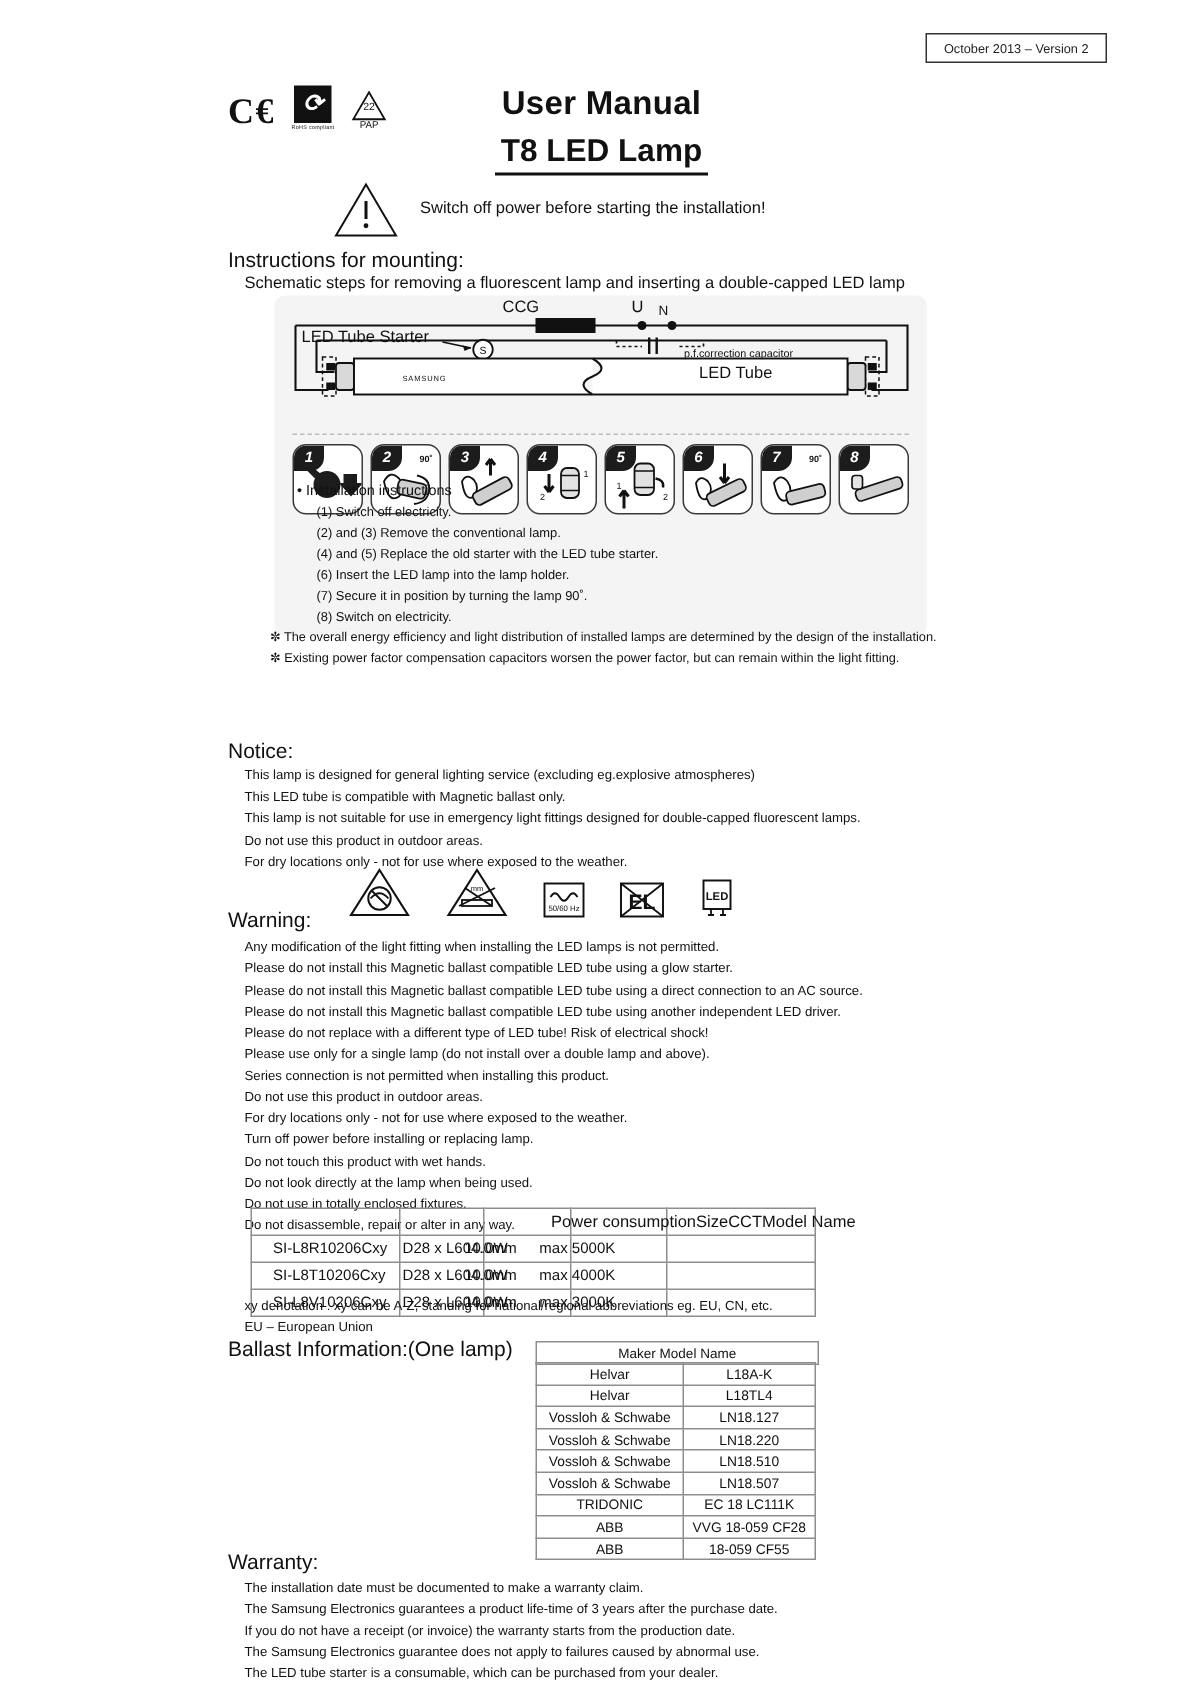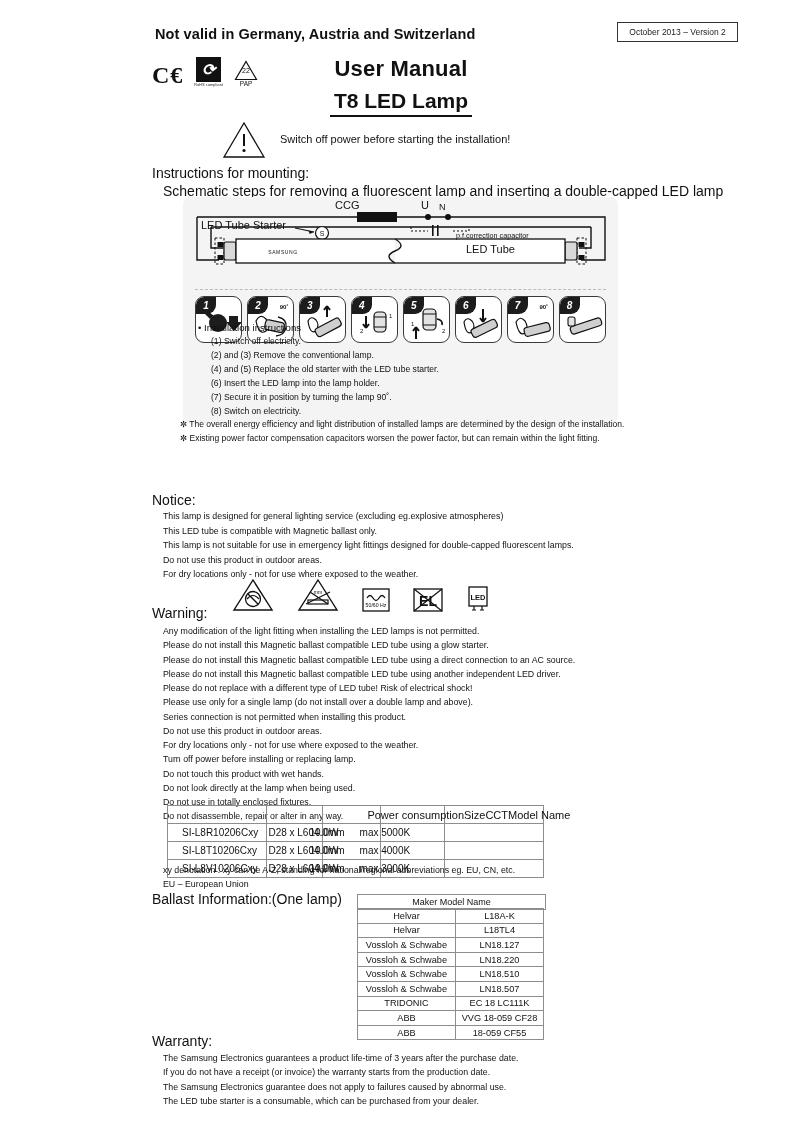--- a/index.html
+++ b/index.html
@@ -32,21 +32,21 @@
              border-bottom:2px solid #111;padding:0 4px 2px 4px;}
 
   .warn-head{position:absolute;left:222px;top:121px;display:flex;align-items:center;gap:14px;}
   .tri{width:44px;height:38px;position:relative;}
   .warn-lines{font-size:11px;line-height:1.45;}
 
   
   .h2{font-size:14px;font-weight:normal;color:#111;}
 
   .sec-mount{position:absolute;left:152px;top:165px;}
-  .sub-line{position:absolute;left:163px;top:183px;font-size:14px;}
+  .sub-line{position:absolute;left:163px;top:183px;font-size:11px;}
 
   
   .panel{position:absolute;left:183px;top:197px;width:435px;height:227px;background:#f4f4f4;border-radius:7px;}
   .circuit{position:absolute;left:0;top:0;width:435px;height:88px;}
   .lbl{position:absolute;font-size:11px;color:#111;}
   .lbl.sm{font-size:7.2px;}
   .dash-sep{position:absolute;left:12px;top:92px;width:411px;border-top:1px dashed #bbb;}
 
   .steps{position:absolute;left:12px;top:99px;width:411px;display:flex;gap:4.5px;}
   .step{width:47px;height:45px;background:#fff;border:1px solid #3a3a3a;border-radius:9px;position:relative;overflow:hidden;}
@@ -103,21 +103,20 @@
 
   .sec-warranty{position:absolute;left:152px;top:1033px;}
   .warranty-lines{position:absolute;left:163px;top:1051px;}
   .warranty-lines div{font-size:8.8px;line-height:1.63;}
 </style>
 </head>
 <body>
 
 <div class="page">
 
-  <div class="not-valid">Not valid in Germany, Austria and Switzerland</div>
   <div class="version-box">
     <span>October 2013 – Version 2</span>
   </div>
 
   <div class="logos">
     <span class="ce">C€</span>
     <span class="rohs-wrap">
       <span class="rohs">
           <span class="swirl">⟳</span>
         </span>
@@ -470,19 +469,20 @@
       <tr>
         <td class="maker">ABB</td>
         <td class="model">18-059  CF55</td>
       </tr>
     </tbody>
       </table>
   </div>
 
   <div class="h2 sec-warranty">Warranty:</div>
   <div class="warranty-lines">
+    <div>The installation date must be documented to make a warranty claim.</div>
     <div>The Samsung Electronics guarantees a product life-time of 3 years after the purchase date.</div>
     <div>If you do not have a receipt (or invoice) the warranty starts from the production date.</div>
     <div>The Samsung Electronics guarantee does not apply to failures caused by abnormal use.</div>
     <div>The LED tube starter is a consumable, which can be purchased from your dealer.</div>
   </div>
 
 </div>
 
 </body></html>

